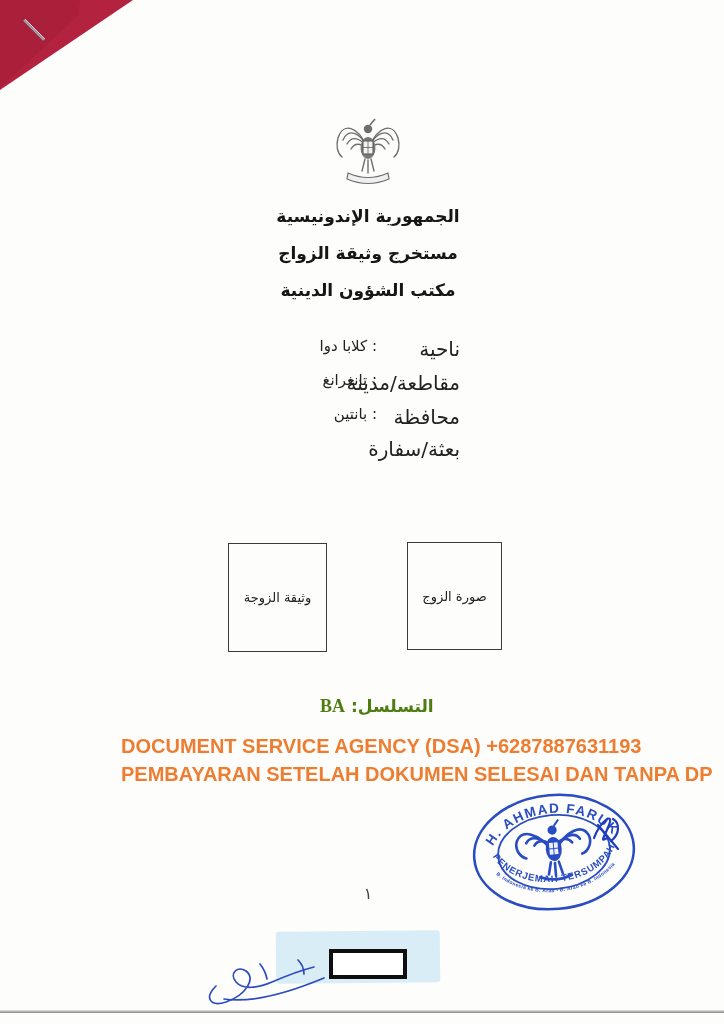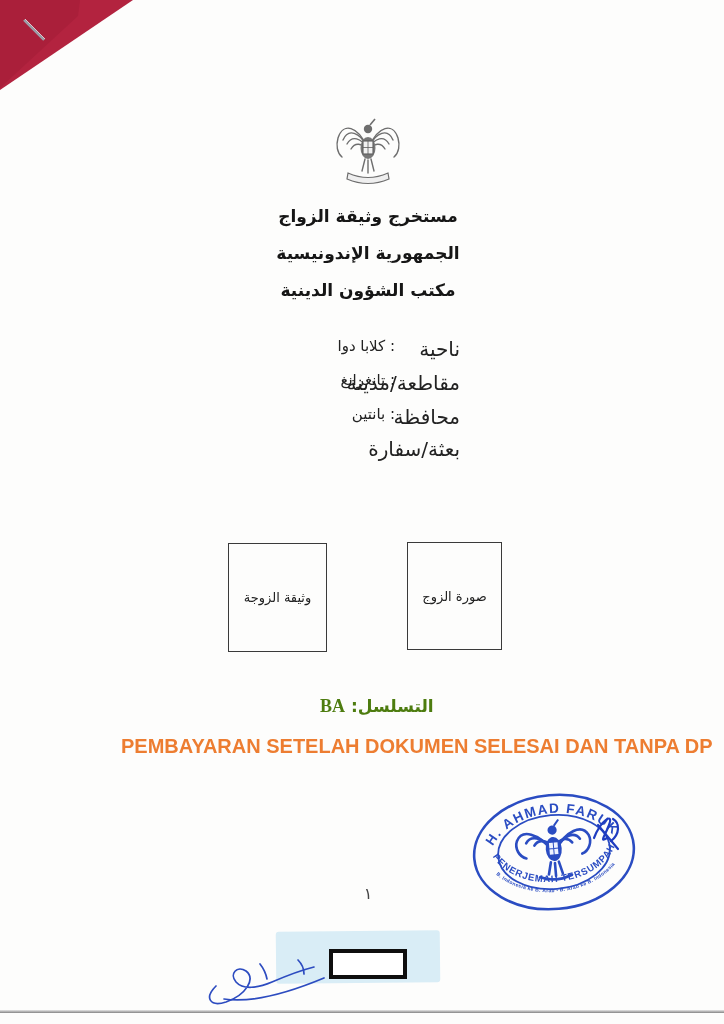--- a/index.html
+++ b/index.html
@@ -9,21 +9,21 @@
     font-family:"DejaVu Sans", sans-serif; color:#1c1c1c;
   }
   .abs{position:absolute;}
   .ar{direction:rtl; unicode-bidi:isolate; font-family:"DejaVu Sans", sans-serif;}
   
   .header-block{left:12px; top:204px; width:712px; text-align:center;}
   .hdr-line{font-size:17px; font-weight:bold; line-height:24px; margin-bottom:13px; color:#161616;}
   
   .field-row{left:0; width:724px; height:22px;}
   .field-label{position:absolute; right:264px; top:0; font-size:20px; white-space:nowrap; color:#222;}
-  .field-value{position:absolute; right:329px; top:0; font-size:15px; white-space:nowrap; direction:rtl; color:#222;}
+  .field-value{position:absolute; right:347px; top:0; font-size:15px; white-space:nowrap; direction:rtl; color:#222;}
   
   .photo-box{border:1px solid #3a3a3a; background:#fdfdfc; display:flex; align-items:center; justify-content:center;}
   .photo-label{font-size:13px; color:#222;}
   
   .serial-line{left:320px; top:696px; font-size:17px; font-weight:bold; direction:rtl; color:#4d7c0f; white-space:nowrap;}
   .serial-latin{font-family:"Liberation Serif","DejaVu Serif",serif; font-weight:bold; font-size:18px;}
   
   .watermark{left:121px; top:732px; width:600px; font-family:"Liberation Sans","DejaVu Sans",sans-serif;
     font-weight:bold; font-size:20px; line-height:28px; color:#ED7D31; letter-spacing:0px; white-space:nowrap;}
   
@@ -61,22 +61,22 @@
     </g>
     <circle cx="34" cy="15" r="4.2" fill="#6e6e6e"></circle>
     <path d="M36,11 L41,5" stroke="#6e6e6e" stroke-width="1.6" fill="none"></path>
     <ellipse cx="34" cy="34" rx="7.5" ry="11" fill="#787878"></ellipse>
     <rect x="29" y="27" width="10" height="13" fill="#f2f2f2" stroke="#5d5d5d" stroke-width="1.1"></rect>
     <path d="M34,27 L34,40 M29,33.5 L39,33.5" stroke="#5d5d5d" stroke-width="0.8"></path>
     <path d="M14,59 Q34,68 54,59 L55,65 Q34,74 13,65 Z" fill="#efefef" stroke="#6e6e6e" stroke-width="1.2"></path>
   </svg>
 
   <div class="abs header-block">
+    <div class="hdr-line ar">الجمهورية الإندونيسية</div>
     <div class="hdr-line ar">مستخرج وثيقة الزواج</div>
-    <div class="hdr-line ar">الجمهورية الإندونيسية</div>
     <div class="hdr-line ar">مكتب الشؤون الدينية</div>
   </div>
 
   <div class="abs field-row" style="top:337px;">
     <span class="field-label ar">ناحية</span>
     <span class="field-value ar">: كلابا دوا</span>
   </div>
   <div class="abs field-row" style="top:371px;">
     <span class="field-label ar">مقاطعة/مدينة</span>
     <span class="field-value ar">: تانغرانغ</span>
@@ -95,20 +95,21 @@
   <div class="abs photo-box" style="left:407px;top:542px;width:93px;height:106px;align-items:center;">
     <span class="photo-label ar">صورة الزوج</span>
   </div>
 
   <div class="abs serial-line ar">
     <span>التسلسل:</span>
     <span class="serial-latin">BA</span>
   </div>
 
   <div class="abs watermark">
+    <div>DOCUMENT SERVICE AGENCY (DSA) +6287887631193</div>
     <div>PEMBAYARAN SETELAH DOKUMEN SELESAI DAN TANPA DP</div>
   </div>
 
   <svg class="abs" style="left:466px;top:786px;" width="176" height="136" viewBox="0 0 176 136">
     <defs>
       <path id="arcTop" d="M 22,74 A 66,47 0 0 1 154,74"></path>
       <path id="arcBottom" d="M 24,58 A 65,46 0 0 0 152,58"></path>
       <path id="arcSub" d="M 15,60 A 74,55 0 0 0 161,60"></path>
     </defs>
     <g transform="rotate(-5 88 66)">

